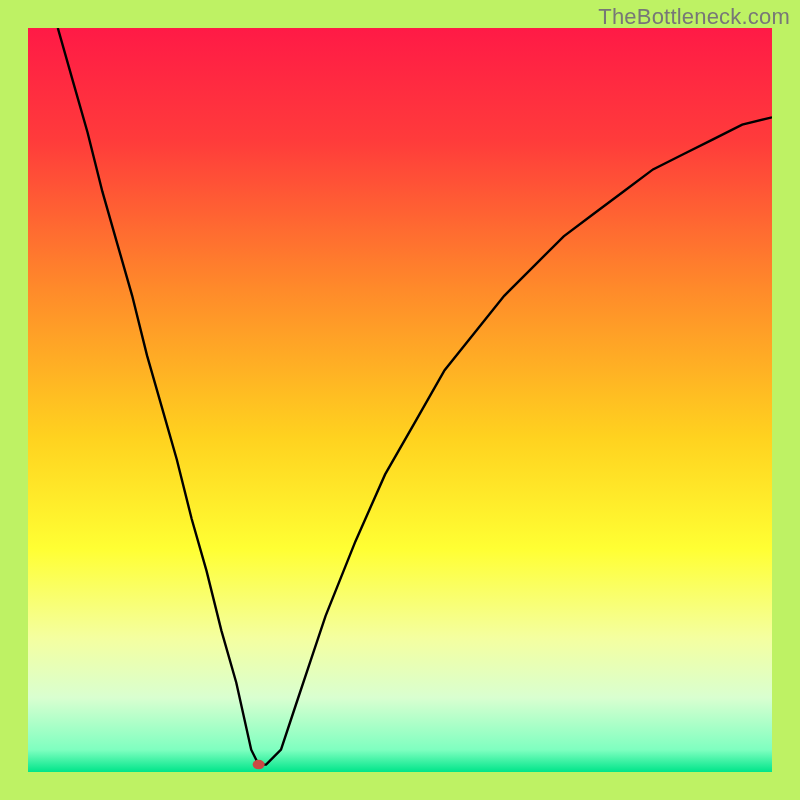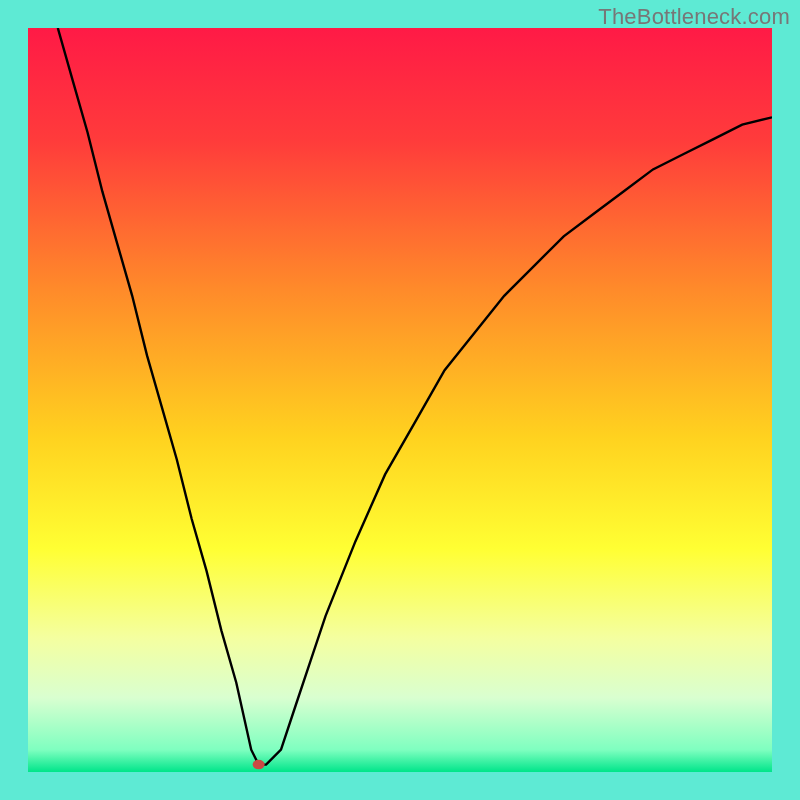--- a/index.html
+++ b/index.html
@@ -8,21 +8,21 @@
     width: 800px;
     height: 800px;
     background: #000;
     font-family: Arial, Helvetica, sans-serif;
     overflow: hidden;
   }
   .frame {
     position: relative;
     width: 800px;
     height: 800px;
-    background: #5eead4;
+    background: #bef264;
   }
   .watermark {
     position: absolute;
     top: 4px;
     right: 10px;
     color: #777;
     font-size: 22px;
     font-weight: 500;
     letter-spacing: 0.2px;
     user-select: none;

